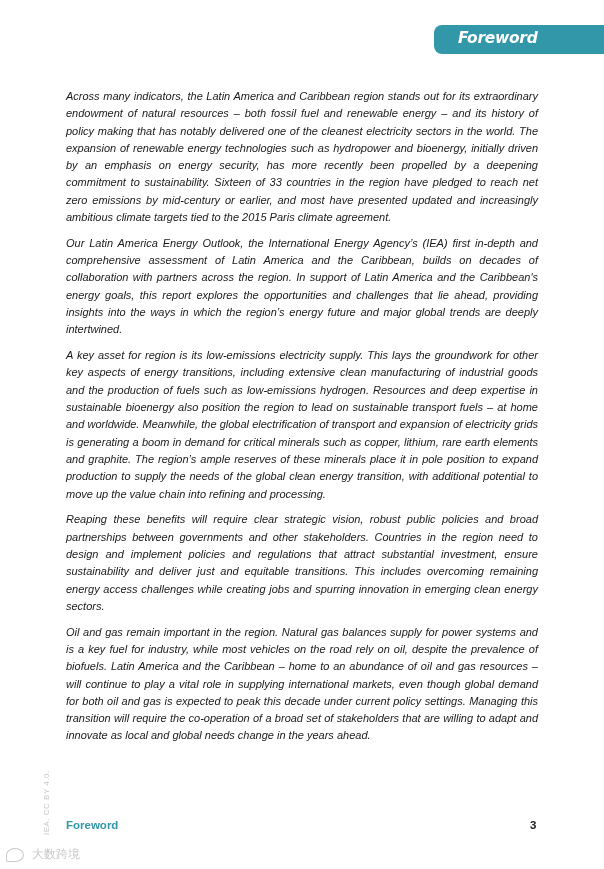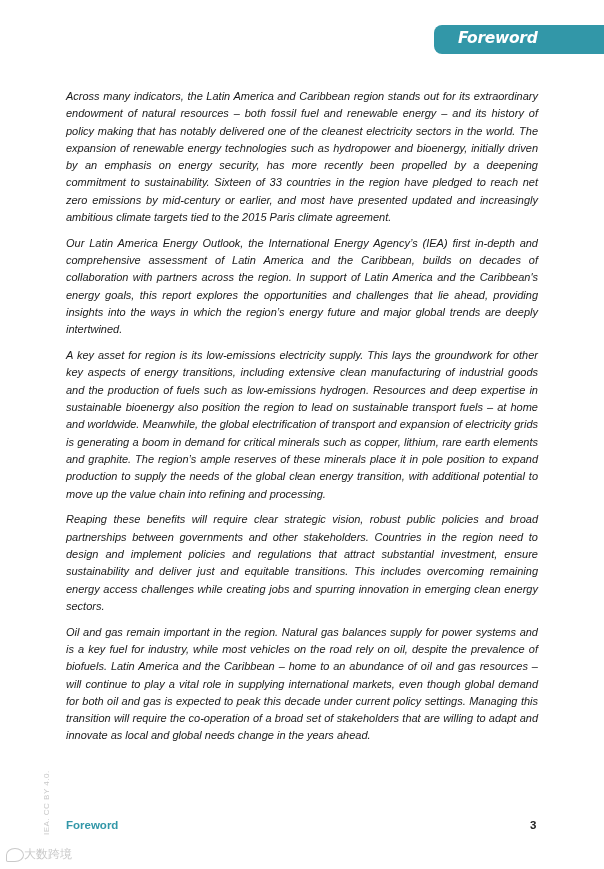--- a/index.html
+++ b/index.html
@@ -22,21 +22,21 @@
     position: absolute; left: 42px; top: 835px; transform-origin: 0 0; transform: rotate(-90deg);
     font-size: 8px; color: #c8c8c8; letter-spacing: 0.5px; white-space: nowrap;
   }
   .footer-label {
     position: absolute; left: 66px; top: 819px; font-size: 11.5px; font-weight: bold; color: #3297a8;
   }
   .page-number {
     position: absolute; left: 530px; top: 819px; font-size: 11.5px; font-weight: bold; color: #222;
   }
   .watermark {
-    position: absolute; left: 6px; top: 846px; display: flex; align-items: center; gap: 0;
+    position: absolute; left: 6px; top: 846px; display: flex; align-items: center; gap: 8px;
     font-size: 12px; color: #c9c9c9;
   }
   .wm-logo { width: 18px; height: 14px; border: 1.5px solid #c9c9c9; border-radius: 50% 50% 50% 10%; box-sizing: border-box; }
 </style>
 </head>
 <body>
 
 <div class="tab">
   <span class="tab-text">Foreword</span>
 </div>

